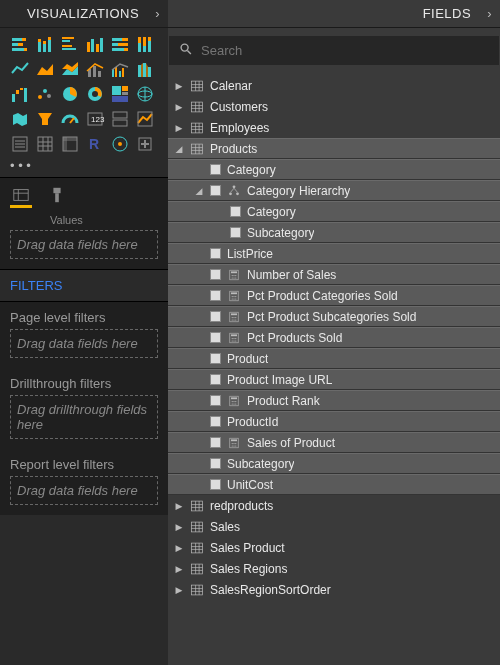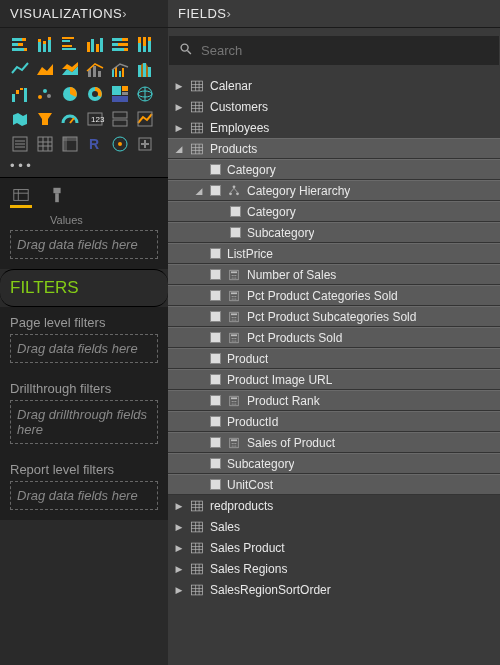--- a/index.html
+++ b/index.html
@@ -9,27 +9,28 @@
     font-family: "Segoe UI", Arial, sans-serif;
     font-size: 12px;
     color: #d0d0d0;
     display: flex;
     overflow: hidden;
   }
   .left-pane { width: 168px; background: #2a2a2a; display: flex; flex-direction: column; }
   .right-pane { flex: 1; background: #3a3a3a; display: flex; flex-direction: column; }
 
   .pane-header {
-    display: flex; justify-content: flex-start; align-items: center;
+    display: flex; justify-content: flex-end; align-items: center;
     padding: 6px 8px 6px 10px;
     text-transform: uppercase;
     letter-spacing: 0.5px;
     color: #e8e8e8;
     border-bottom: 1px solid #1a1a1a;
     font-size: 13px;
+    gap: 16px;
   }
   .chev { color: #bbb; font-size: 13px; }
 
   .viz-grid {
     display: flex; flex-wrap: wrap;
     padding: 6px 6px 4px 10px;
     gap: 5px 5px;
   }
   .viz { width: 20px; height: 20px; display: flex; align-items: flex-end; justify-content: center; cursor: pointer; }
   .viz svg { width: 20px; height: 20px; }
@@ -44,27 +45,26 @@
   .dropzone {
     border: 1px dashed #666;
     color: #888;
     padding: 6px 6px;
     font-size: 13px;
     font-style: italic;
   }
 
   .section-title {
     text-transform: uppercase;
-    color: #84cc16;
+    color: #3b82f6;
     padding: 8px 10px;
     border-top: 1px solid #000;
     border-bottom: 1px solid #000;
     background: #2a2a2a;
-    font-size: 17px;
-    border-radius: 14px;
+    font-size: 13px;
   }
   .filter-block { padding: 8px 10px 10px; background: #1f1f1f; }
   .filter-label { color: #999; font-size: 13px; margin-bottom: 4px; }
 
   
   .search-wrap { padding: 8px 1px; }
   .search {
     display: flex; align-items: center; gap: 8px;
     background: #262626; padding: 6px 10px;
     color: #aaa;

